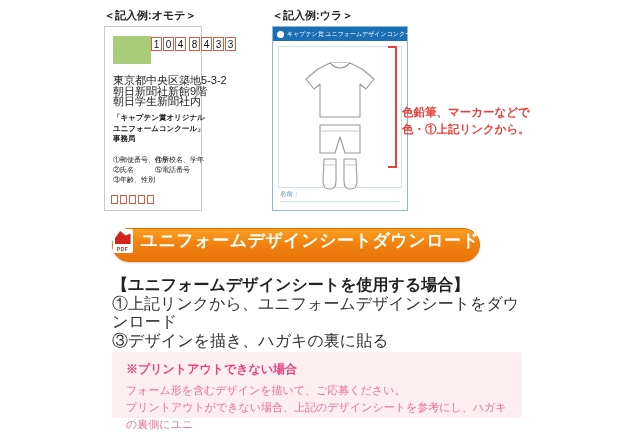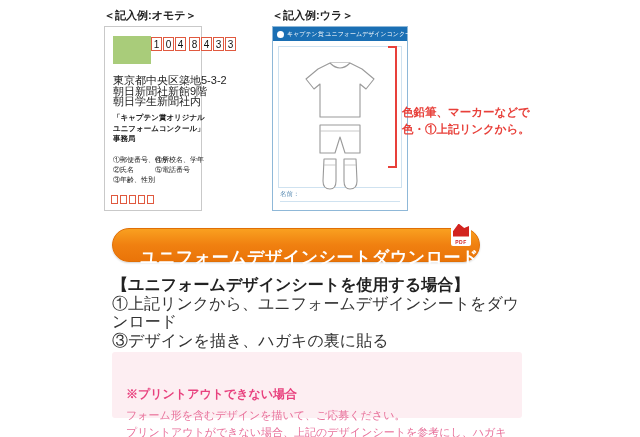--- a/index.html
+++ b/index.html
@@ -230,25 +230,24 @@
     height: 34px;
   }
   .dl-button {
     width: 100%;
     height: 100%;
     border-radius: 17px;
     background: linear-gradient(to bottom, #f9a020 0%, #f08010 50%, #ea7408 100%);
     border: 1px solid #e06f06;
     box-sizing: border-box;
     display: flex;
-    align-items: flex-end;
+    align-items: flex-start;
     justify-content: center;
     cursor: pointer;
     box-shadow: 0 1px 2px rgba(0,0,0,0.18);
-    flex-direction: column;
   }
   .pdf-icon {
     width: 20px;
     height: 24px;
     background: #ffffff;
     border-radius: 2px;
     margin-right: 8px;
     position: relative;
     flex: 0 0 auto;
     overflow: hidden;
@@ -307,21 +306,20 @@
     border-radius: 3px;
     box-sizing: border-box;
     padding: 9px 14px;
   }
   .note-title {
     color: #e8417e;
     font-size: 12px;
     font-weight: bold;
     margin-bottom: 4px;
     white-space: nowrap;
-    margin-top: 25px;
   }
   .note-body {
     color: #e8709a;
     font-size: 11px;
     line-height: 17px;
   }
 </style>
 </head>
 <body>
 

